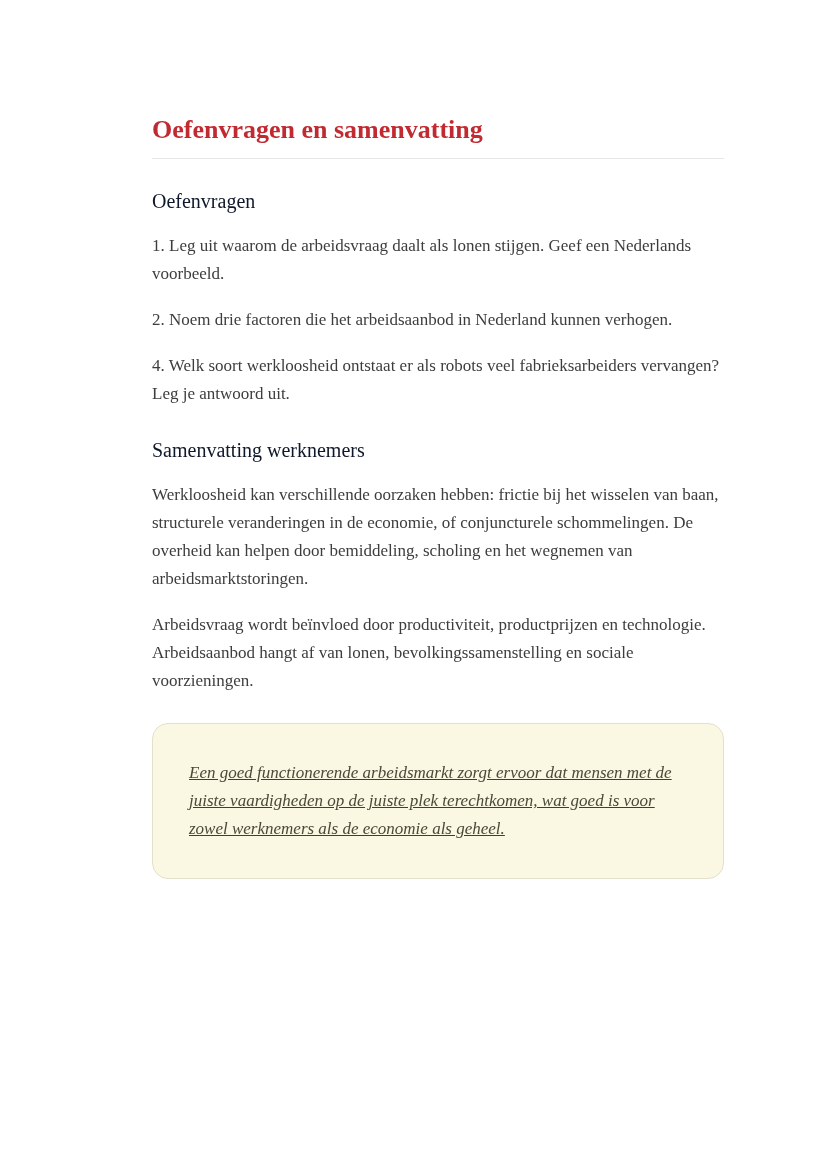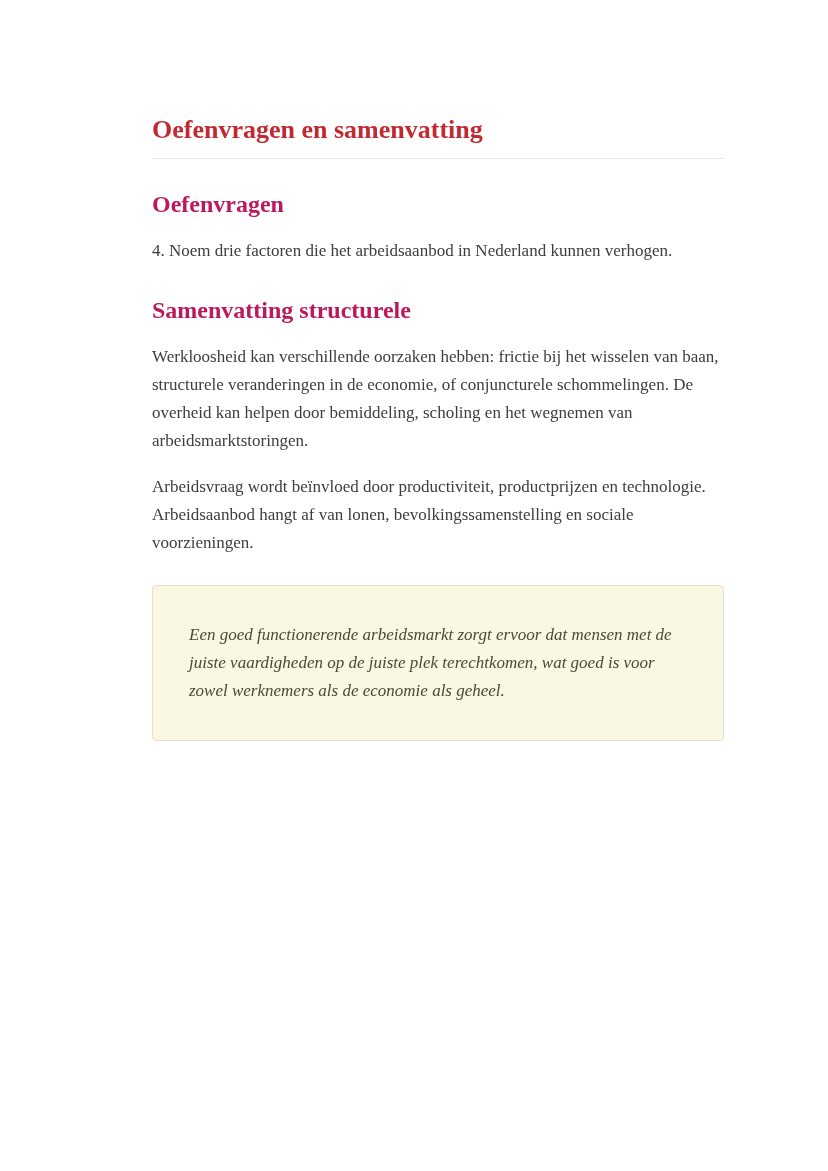--- a/index.html
+++ b/index.html
@@ -20,58 +20,61 @@
   }
   .doc-title {
     font-size: 26px;
     font-weight: 700;
     color: #c22a31;
     line-height: 1.2;
     padding-bottom: 13px;
     border-bottom: 1px solid #e7e7e7;
   }
   .section-heading {
-    font-size: 24px;
-    font-weight: 700;
-    color: #be185d;
+    font-size: 20px;
+    font-weight: 400;
+    color: #0f172a;
     margin-top: 30px;
     line-height: 1.25;
   }
   .body-par {
     font-size: 17px;
     line-height: 28px;
     color: #3d3d3d;
     margin-top: 18px;
   }
   .callout {
     margin-top: 28px;
     background: #faf7e3;
     border: 1px solid #e4e0ca;
-    border-radius: 4px;
+    border-radius: 16px;
     padding: 23px 24px;
+    text-decoration: underline;
   }
   .callout p {
     font-size: 17px;
     font-style: italic;
     line-height: 28px;
     color: #4a4a38;
   }
 </style>
 </head>
 <body>
 
 <div class="page">
 
   <h1 class="doc-title">Oefenvragen en samenvatting</h1>
 
   <h2 class="section-heading">Oefenvragen</h2>
 
-  <p class="body-par">4. Noem drie factoren die het arbeidsaanbod in Nederland kunnen verhogen.</p>
+  <p class="body-par">1. Leg uit waarom de arbeidsvraag daalt als lonen stijgen. Geef een Nederlands voorbeeld.</p>
+  <p class="body-par">2. Noem drie factoren die het arbeidsaanbod in Nederland kunnen verhogen.</p>
+  <p class="body-par">4. Welk soort werkloosheid ontstaat er als robots veel fabrieksarbeiders vervangen? Leg je antwoord uit.</p>
 
-  <h2 class="section-heading">Samenvatting structurele</h2>
+  <h2 class="section-heading">Samenvatting werknemers</h2>
 
   <p class="body-par">Werkloosheid kan verschillende oorzaken hebben: frictie bij het wisselen van baan, structurele veranderingen in de economie, of conjuncturele schommelingen. De overheid kan helpen door bemiddeling, scholing en het wegnemen van arbeidsmarktstoringen.</p>
   <p class="body-par">Arbeidsvraag wordt beïnvloed door productiviteit, productprijzen en technologie. Arbeidsaanbod hangt af van lonen, bevolkingssamenstelling en sociale voorzieningen.</p>
 
   <div class="callout">
     <p>Een goed functionerende arbeidsmarkt zorgt ervoor dat mensen met de juiste vaardigheden op de juiste plek terechtkomen, wat goed is voor zowel werknemers als de economie als geheel.</p>
   </div>
 
 </div>
 

